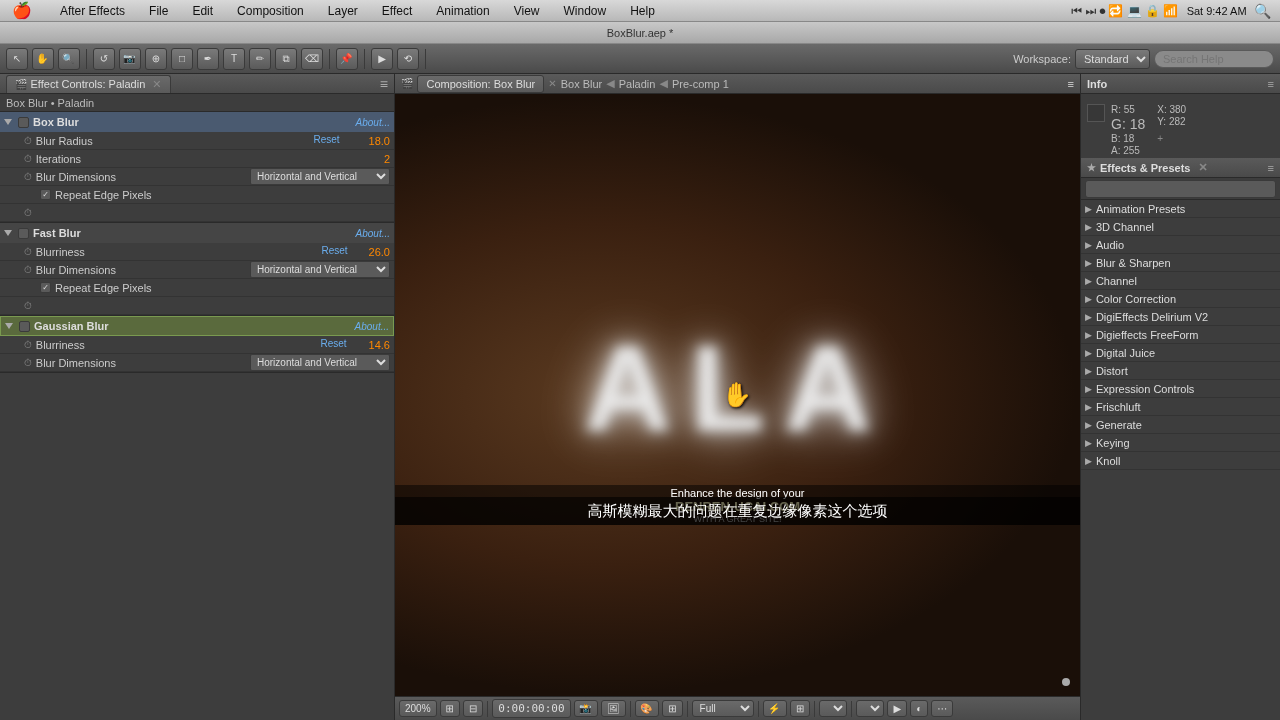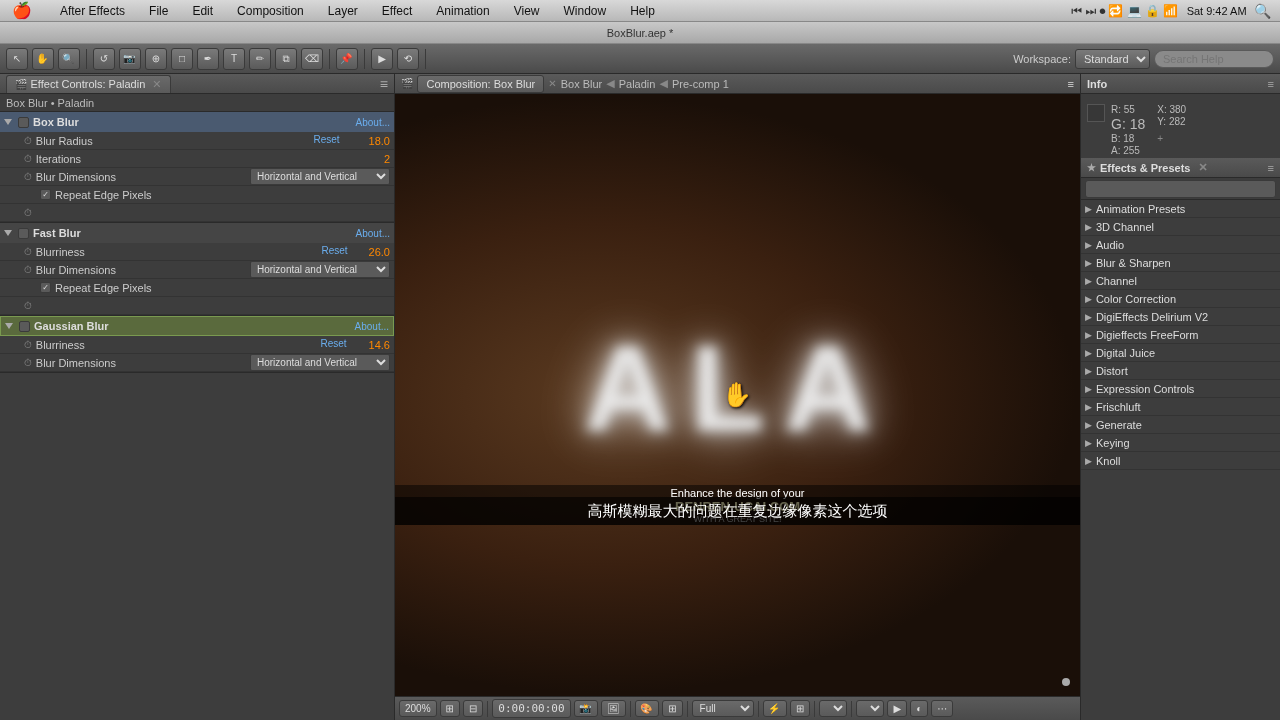--- a/index.html
+++ b/index.html
@@ -143,21 +143,21 @@
       align-items: center;
       padding: 0 4px;
       background: #454545;
       cursor: pointer;
       gap: 4px;
     }
     .effect-header.active { background: #4a5a70; }
     .effect-header.gaussian { background: #5a6a3d; border: 1px solid #7a9a50; }
     .effect-name { font-weight: bold; color: #ddd; font-size: 11px; flex: 1; }
     .effect-reset { color: #6aaded; font-size: 10px; cursor: pointer; margin-top: 35px; }
-    .effect-about { color: #6aaded; font-size: 10px; cursor: pointer; }
+    .effect-about { color: #6aaded; font-size: 10px; cursor: pointer; font-style: italic; }
 
     .effect-property {
       height: 18px;
       display: flex;
       align-items: center;
       padding: 0 4px 0 24px;
       background: #3d3d3d;
       border-bottom: 1px solid #333;
       gap: 4px;
     }

